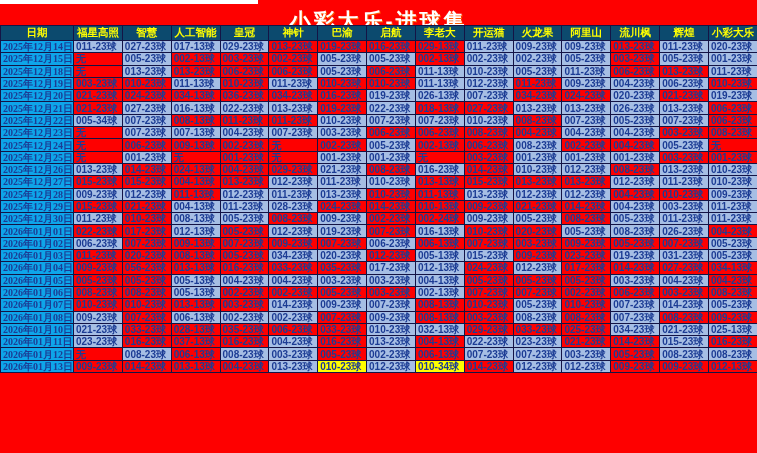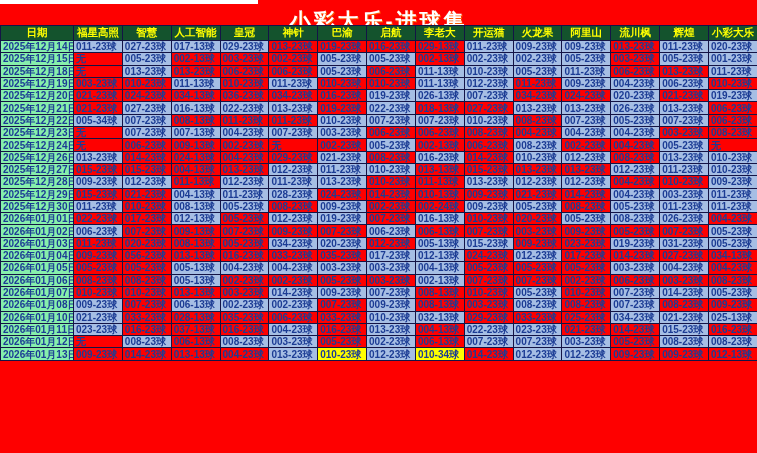--- a/index.html
+++ b/index.html
@@ -24,31 +24,31 @@
   }
   table.grid col.c-date{width:73px;}
   table.grid col.c-val{width:48.85px;}
   table.grid th, table.grid td{
     border:1px solid #141446;
     padding:0 1px 0 2px;
     overflow:hidden;white-space:nowrap;
     font-weight:bold;
   }
   table.grid th{
-    height:13px;background:#14532d;color:#FFFF00;
+    height:13px;background:#0c4a6e;color:#FFFF00;
     font-size:10.5px;text-align:center;padding:0;
   }
   table.grid td{
     height:11.3px;font-size:10px;line-height:11px;
     color:#1C3C94;text-align:left;
   }
   td.bg-r{background:#FE0000;}
   td.bg-b{background:#A6BEE4;}
   td.bg-y{background:#FFFF00;}
-  td.date{background:#86efac;color:#1C3C94;font-size:9.5px;}
+  td.date{background:#0ea5e9;color:#1C3C94;font-size:9.5px;font-family:Liberation Serif, serif;}
 </style>
 </head>
 <body>
 
 <div class="sheet">
   <div class="white-strip"></div>
   <div class="title">小彩大乐-进球集</div>
   <table class="grid">
     <colgroup id="cols">
         <col class="c-date">
@@ -234,20 +234,37 @@
           <td class="bg-b">005-23球</td>
           <td class="bg-r">002-13球</td>
           <td class="bg-r">006-23球</td>
           <td class="bg-b">008-23球</td>
           <td class="bg-r">002-23球</td>
           <td class="bg-r">004-23球</td>
           <td class="bg-b">005-23球</td>
           <td class="bg-r">无</td>
         </tr>
         <tr>
+          <td class="date">2025年12月25日</td>
+          <td class="bg-r">无</td>
+          <td class="bg-b">001-23球</td>
+          <td class="bg-r">无</td>
+          <td class="bg-r">001-23球</td>
+          <td class="bg-r">无</td>
+          <td class="bg-b">001-23球</td>
+          <td class="bg-b">001-23球</td>
+          <td class="bg-r">无</td>
+          <td class="bg-r">003-23球</td>
+          <td class="bg-b">001-23球</td>
+          <td class="bg-b">001-23球</td>
+          <td class="bg-b">001-23球</td>
+          <td class="bg-r">003-23球</td>
+          <td class="bg-r">001-23球</td>
+        </tr>
+        <tr>
           <td class="date">2025年12月26日</td>
           <td class="bg-b">013-23球</td>
           <td class="bg-r">014-23球</td>
           <td class="bg-r">024-13球</td>
           <td class="bg-r">004-23球</td>
           <td class="bg-r">029-23球</td>
           <td class="bg-b">021-23球</td>
           <td class="bg-r">008-23球</td>
           <td class="bg-b">016-23球</td>
           <td class="bg-r">014-23球</td>

